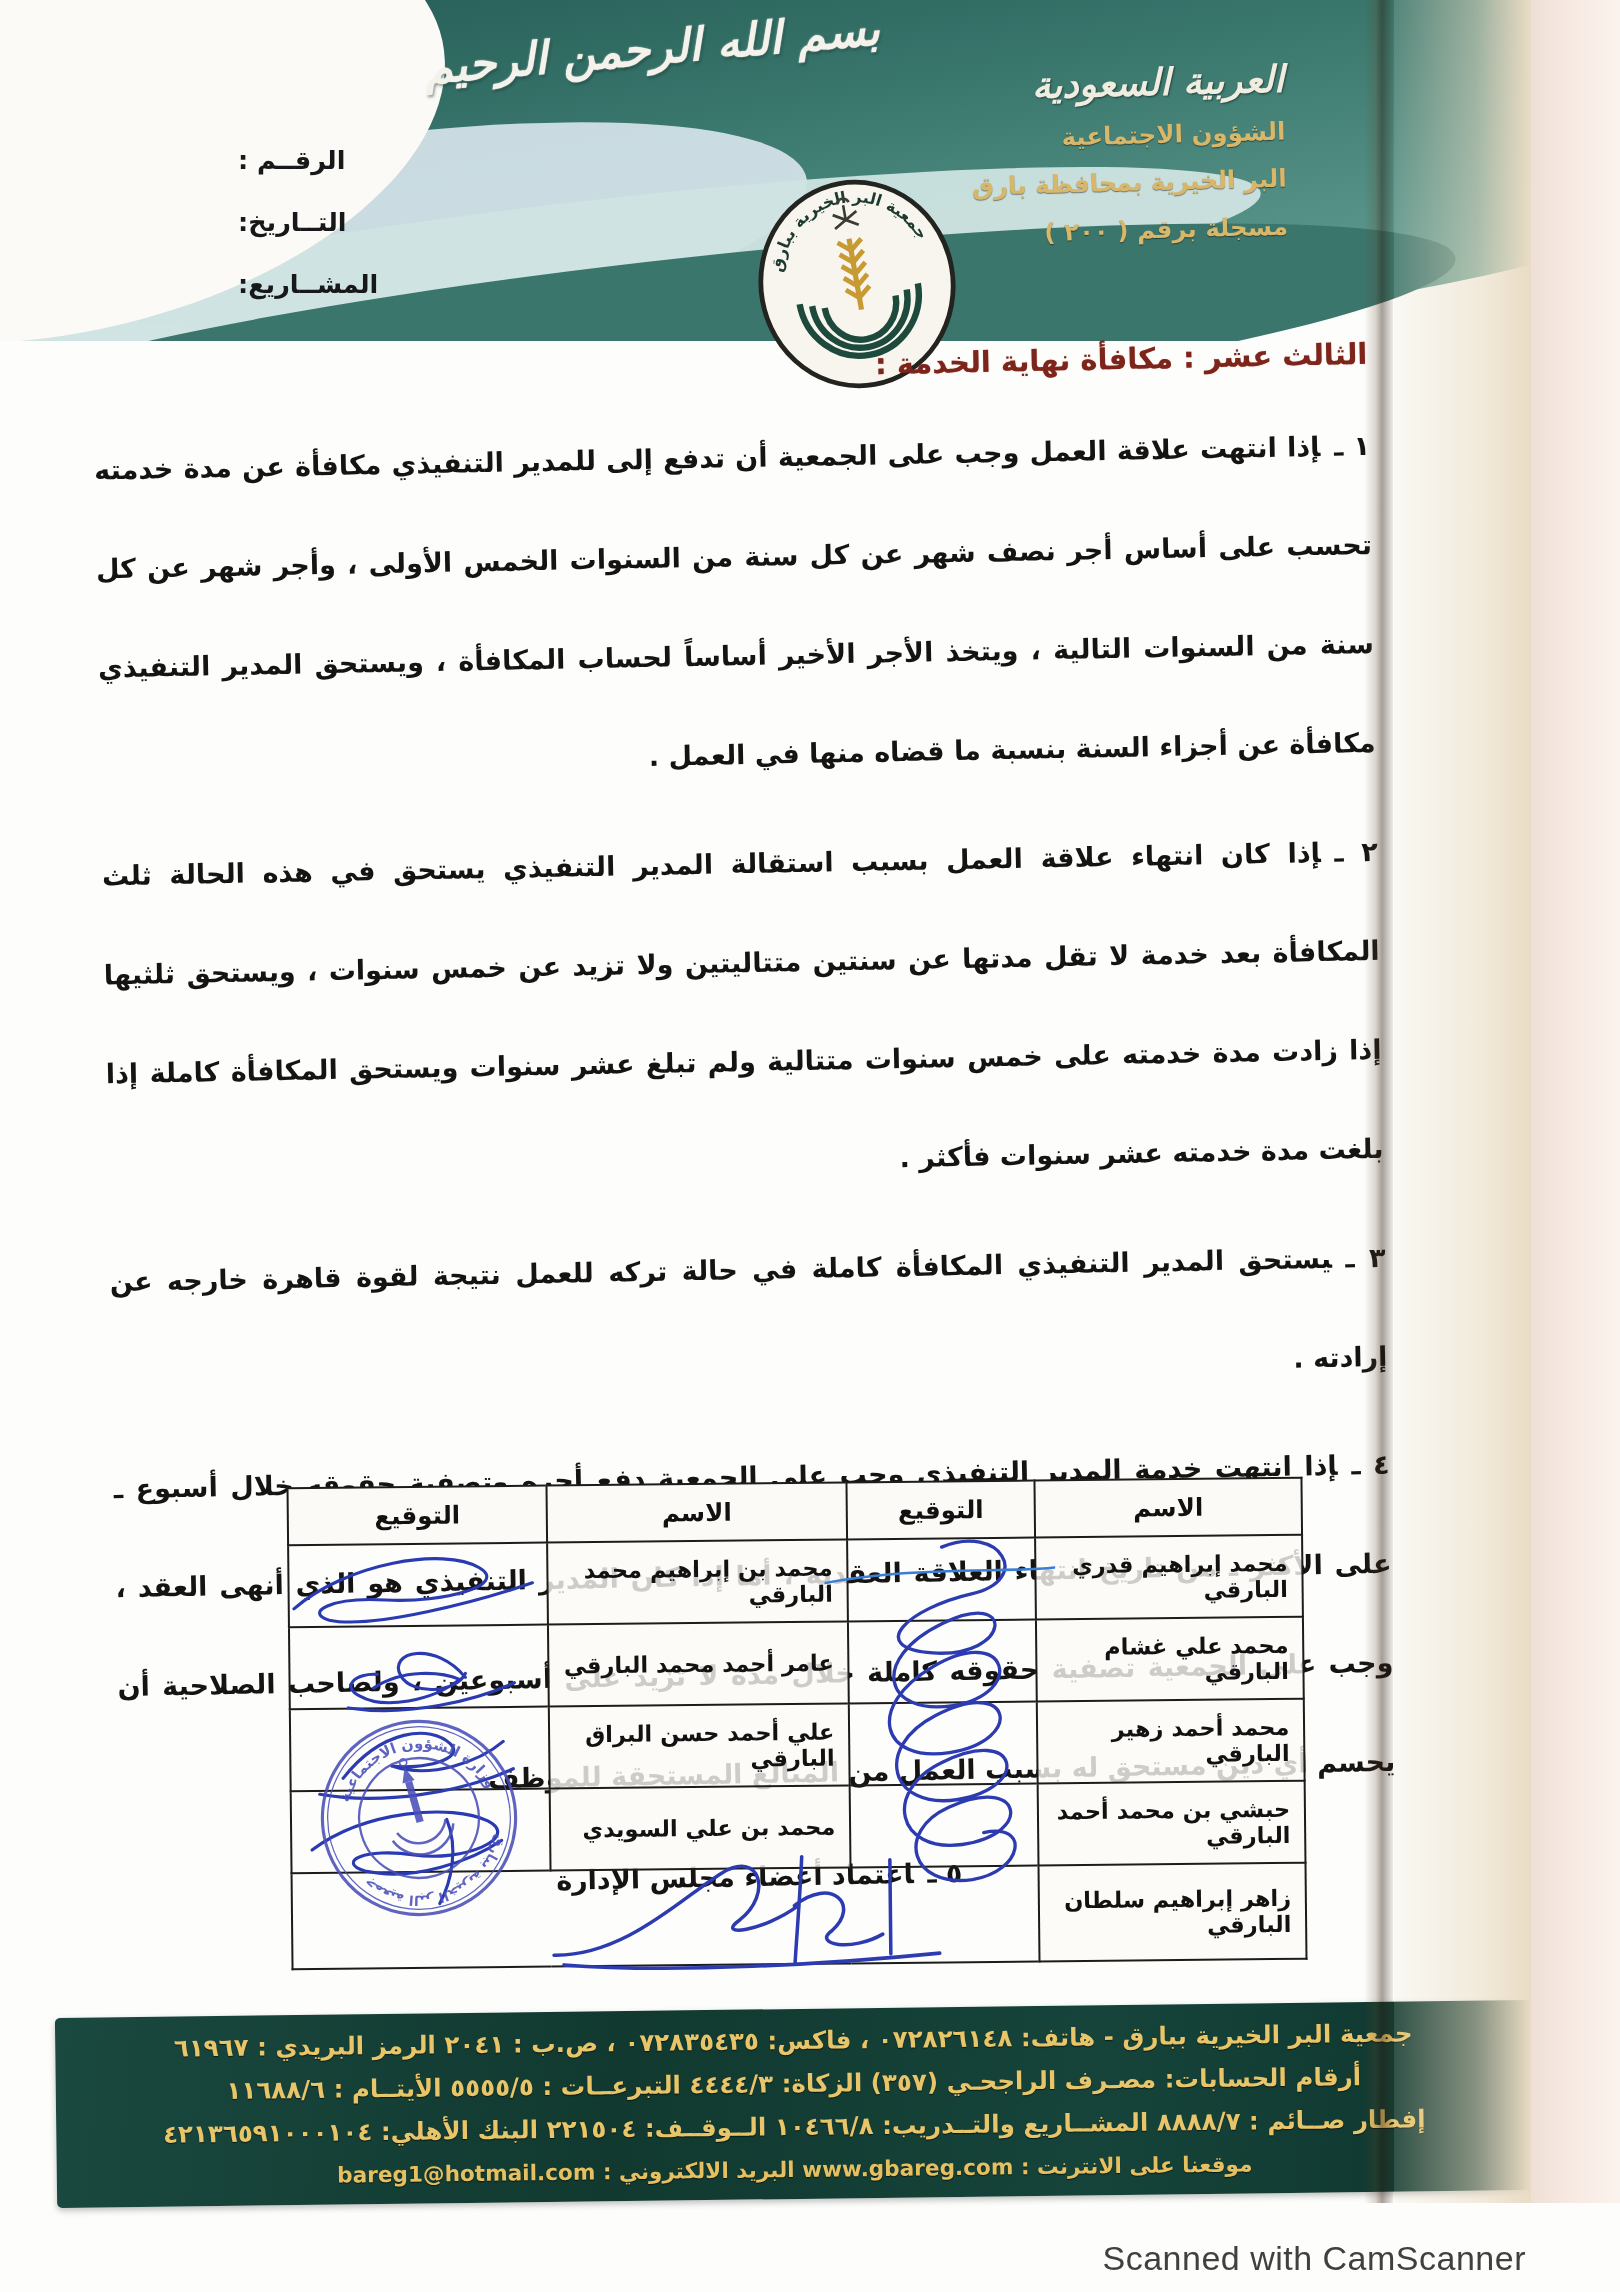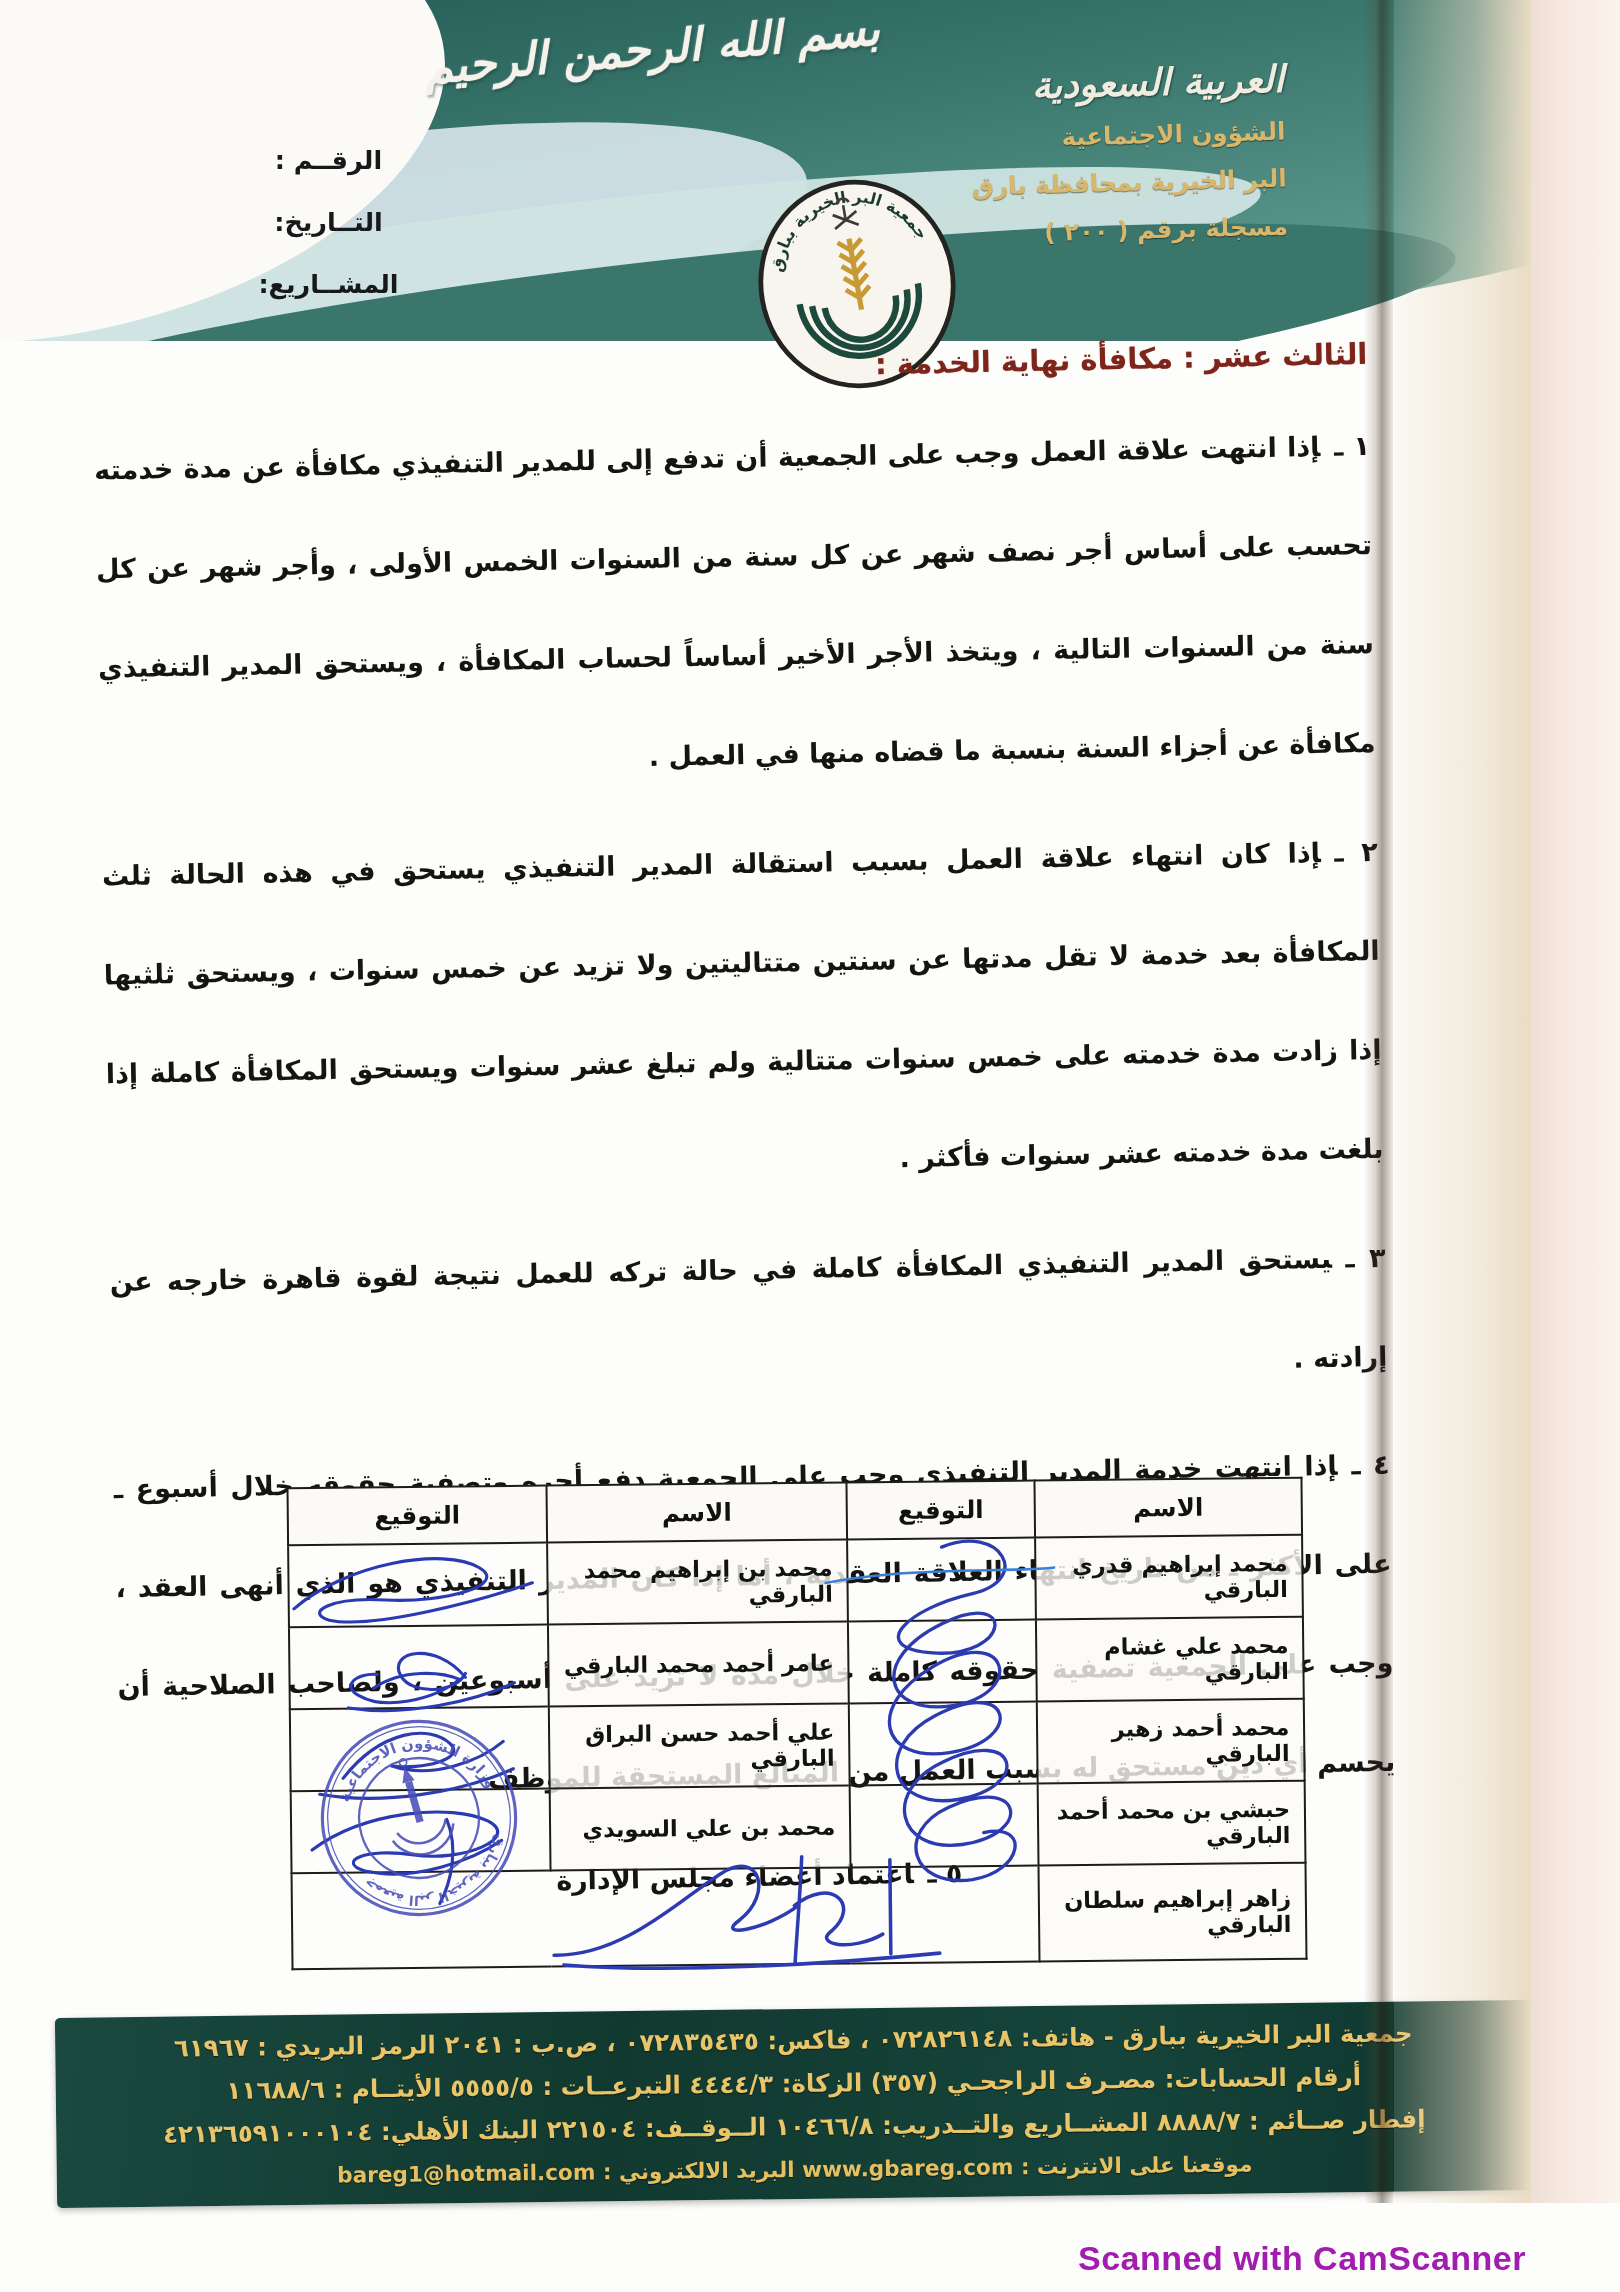--- a/index.html
+++ b/index.html
@@ -23,21 +23,21 @@
     background:#fbfaf7;border-radius:50%;transform:rotate(-12deg);}
   .bismillah{position:absolute;left:417px;top:21.6px;width:470px;
     color:#f4f2ea;font-family:"DejaVu Serif",serif;font-style:italic;font-weight:bold;
     font-size:45px;transform:rotate(-5deg);text-shadow:0 0 2px rgba(255,255,255,.6),1px 2px 2.9px rgba(10,40,35,.5);
     text-align:center;}
   .org-block{position:absolute;right:248px;top:57px;width:412px;text-align:right;direction:rtl;transform:rotate(-1.5deg);}
   .org-line-1{color:#f1ece0;font-family:"DejaVu Serif",serif;font-style:italic;font-weight:bold;
     font-size:37px;line-height:1.5;text-shadow:1px 1px 2px rgba(10,35,30,.6);}
   .org-line{color:#d9b76a;font-weight:bold;font-size:24.5px;line-height:1.95;
     text-shadow:0 1px 1px rgba(0,0,0,.45);}
-  .ref-labels{position:absolute;left:238px;top:129px;width:181px;direction:rtl;text-align:center;}
+  .ref-labels{position:absolute;left:238px;top:129px;width:181px;direction:rtl;text-align:left;}
   .ref-labels div{font-size:25.5px;font-weight:bold;color:#17181a;line-height:62px;}
   
   .logo{position:absolute;left:757px;top:178px;width:200px;height:212px;transform:rotate(-10deg);}
   
   .section-heading{position:absolute;right:253px;top:342px;direction:rtl;
     color:#7d241b;font-size:29px;font-weight:bold;transform:rotate(-1.2deg);
     text-shadow:0 0 1px rgba(125,36,27,.5);}
   
   .clauses{position:absolute;left:93px;right:251px;top:396px;direction:rtl;
     transform:rotate(-1.1deg);transform-origin:right top;}
@@ -67,21 +67,21 @@
     font-size:24.5px;line-height:43px;text-shadow:0 1px 1px rgba(0,0,0,.6);white-space:nowrap;overflow:hidden;}
   .footer-band .fline.small{font-size:21.6px;color:#e6c060;}
   
   .fold-shadow{position:absolute;left:1364px;top:0;width:29px;height:2203px;
     background:linear-gradient(90deg,rgba(95,66,40,0) 0%,rgba(95,66,40,.22) 40%,rgba(45,28,14,.42) 62%,rgba(95,66,40,.1) 100%);}
   .edge-cream{position:absolute;left:1394px;top:0;width:137px;height:2203px;
     background:linear-gradient(90deg,rgba(236,224,200,.15),rgba(233,220,196,.55) 60%,#eadcc4);}
   .edge-pink{position:absolute;left:1531px;top:0;width:89px;height:2203px;
     background:linear-gradient(90deg,#efe0d6,#f7e9e2 45%,#fbf3ed);}
   .scanner-credit{position:absolute;right:94px;top:2239px;
-    font-family:"Liberation Sans",sans-serif;font-size:34px;font-weight:700;color:#a21caf;letter-spacing:0.5px;margin-left:16px;}
+    font-family:"Liberation Sans",sans-serif;font-size:34px;font-weight:400;color:#404040;letter-spacing:0.5px;margin-left:16px;}
 </style>
 </head>
 <body>
 
 <div class="header-band">
   <div class="band-base"></div>
   <div class="band-wave-pale"></div>
   <div class="band-wave-light"></div>
   <div class="band-wave-teal"></div>
   <div class="band-corner"></div>

